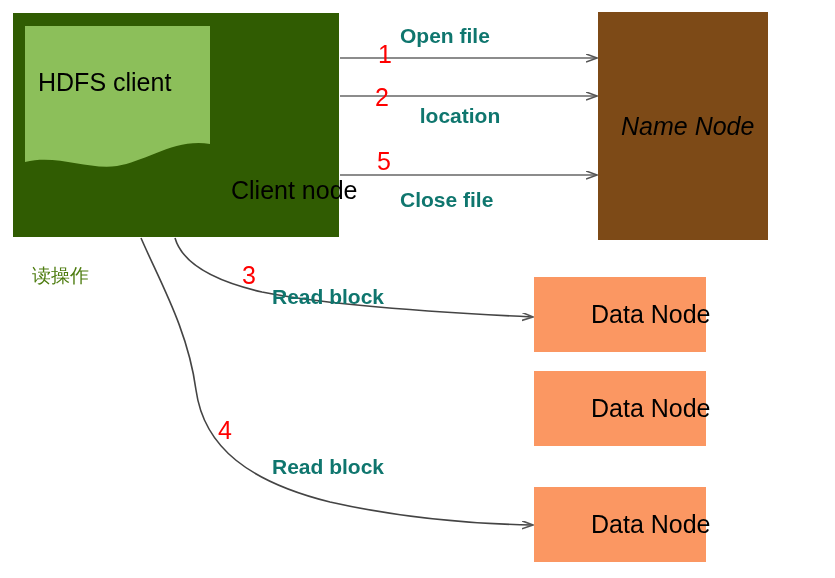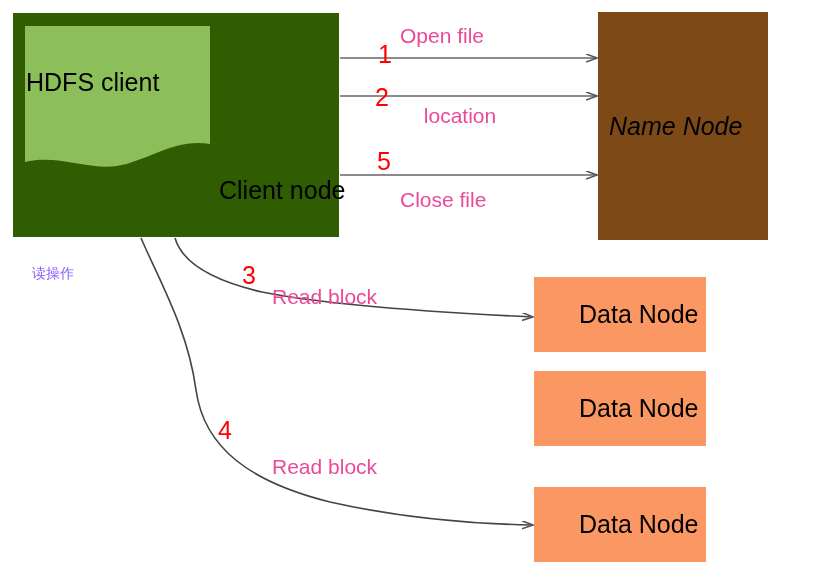--- a/index.html
+++ b/index.html
@@ -41,20 +41,21 @@
     height: 148px;
   }
   .box-label {
     position: absolute;
     color: #000000;
     font-family: "Liberation Sans", sans-serif;
     font-size: 25px;
     font-weight: 400;
     white-space: nowrap;
     line-height: 1;
+    padding-left: 12px;
   }
   #hdfs-client-label {
     left: 26px;
     top: 70px;
     z-index: 3;
   }
   #client-node-label {
     left: 178px;
     top: 178px;
     z-index: 3;
@@ -94,24 +95,24 @@
     position: absolute;
     left: 0;
     top: 0;
     width: 835px;
     height: 578px;
     z-index: 2;
     pointer-events: none;
   }
   .edge-label {
     position: absolute;
-    color: #ec4899;
+    color: #0f766e;
     font-family: "Liberation Sans", sans-serif;
     font-size: 21px;
-    font-weight: normal;
+    font-weight: bold;
     white-space: nowrap;
     line-height: 1.12;
     z-index: 4;
   }
   #label-open-file { left: 400px; top: 24px; }
   #label-get-block { left: 400px; top: 104px; text-align: center; width: 120px;}
   #label-close-file { left: 400px; top: 188px; }
   #label-read-block-1 { left: 272px; top: 285px; }
   #label-read-block-2 { left: 272px; top: 455px; }
 
@@ -127,23 +128,23 @@
   #step-1 { left: 378px; top: 42px; }
   #step-2 { left: 375px; top: 85px; }
   #step-5 { left: 377px; top: 149px; }
   #step-3 { left: 242px; top: 263px; }
   #step-4 { left: 218px; top: 418px; }
 
   #read-op-note {
     position: absolute;
     left: 32px;
     top: 266px;
-    color: #8b5cf6;
-    font-family: "Liberation Sans", sans-serif;
-    font-size: 14px;
+    color: #4d7c0f;
+    font-family: "Liberation Sans", sans-serif;
+    font-size: 19px;
     font-weight: 400;
     line-height: 1;
     z-index: 5;
     white-space: nowrap;
   }
 </style>
 </head>
 <body>
 
 <div id="canvas">

